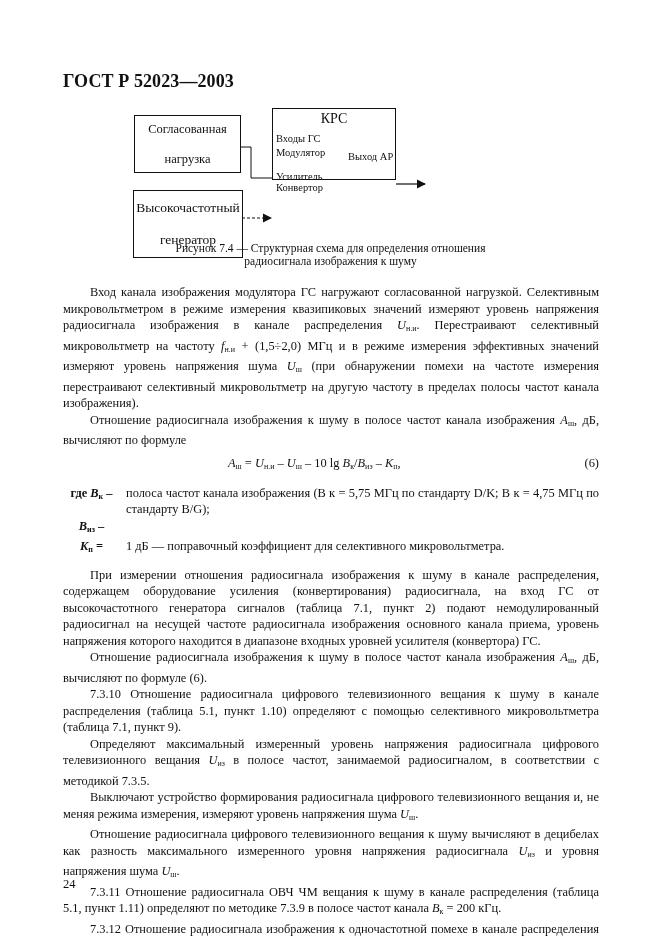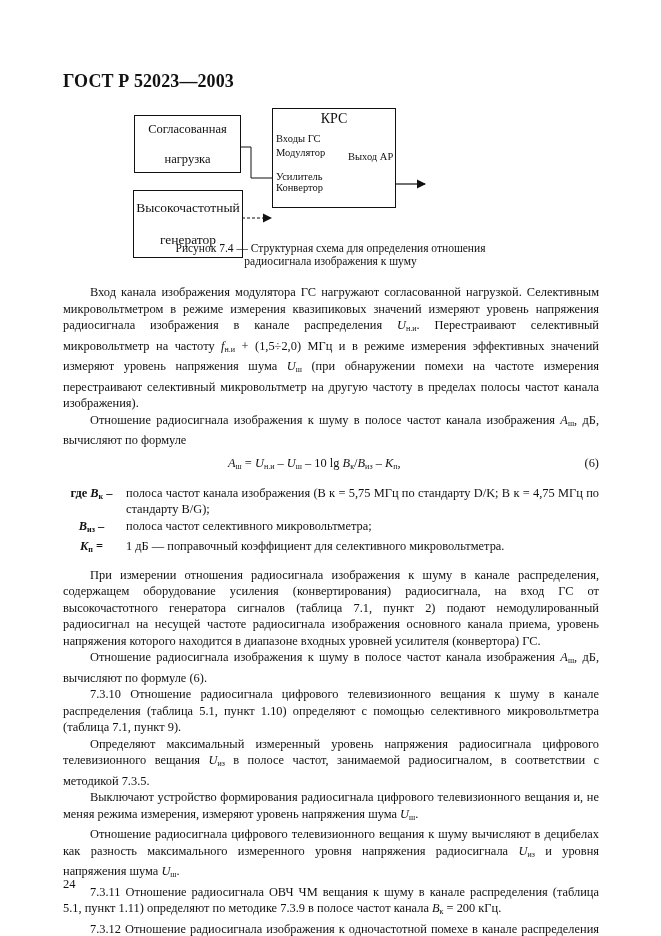--- a/index.html
+++ b/index.html
@@ -4,21 +4,21 @@
 <style>
   html, body { margin:0; padding:0; background:#ffffff; }
   body { width:661px; height:936px; position:relative; overflow:hidden;
          font-family: "Liberation Serif", "DejaVu Serif", serif; color:#111; }
   .header { position:absolute; left:63px; top:71px; font-weight:bold; font-size:18px; letter-spacing:0.1px; }
   .diagram { position:absolute; left:0; top:0; width:661px; height:260px; }
   .box { position:absolute; border:1.6px solid #111; box-sizing:border-box; background:#fff;
          display:flex; flex-direction:column; align-items:center; justify-content:center; text-align:center;
          font-size:12.5px; line-height:16px;gap:14px; }
   .box span { display:block; }
-  .krc { position:absolute; left:272px; top:108px; width:124px; height:100px; border:1.6px solid #111; box-sizing:border-box; }
+  .krc { position:absolute; left:272px; top:108px; width:124px; height:72px; border:1.6px solid #111; box-sizing:border-box; }
   .krc .t { position:absolute; left:0; right:0; top:2px; text-align:center; font-size:14px; }
   .krc .lbl { position:absolute; font-size:10.5px; line-height:12px; white-space:nowrap; }
   .caption { position:absolute; left:0; width:661px; top:242px; text-align:center; font-size:11.5px; line-height:13px; }
   .text { position:absolute; left:63px; width:536px; font-size:12.4px; line-height:16.5px; text-align:justify; }
   .text p { margin:0; }
   .ind { text-indent:27px; }
   i sub, .sub { font-size:8px; vertical-align:-2px; font-style:normal; }
   .formula { position:relative; height:30px; }
   .formula .f { position:absolute; left:165px; top:6px; }
   .formula .n { position:absolute; right:0; top:6px; }
@@ -84,21 +84,20 @@
     </div>
     <div class="n">(6)</div>
   </div>
   <div class="defs">
     <div class="def">
       <div class="k"><span>где </span><i>B</i><span class="sub">к</span><span> –</span></div>
       <div class="v">полоса частот канала изображения (B к = 5,75 МГц по стандарту D/K; B к = 4,75 МГц по стандарту B/G);</div>
     </div>
     <div class="def">
       <div class="k"><i>B</i><span class="sub">из</span><span> –</span></div>
-      <div class="v">полоса частот селективного микровольтметра;</div>
     </div>
     <div class="def">
       <div class="k"><i>K</i><span class="sub">п</span><span> =</span></div>
       <div class="v">1 дБ — поправочный коэффициент для селективного микровольтметра.</div>
     </div>
   </div>
   <p class="ind" style="margin-top:8px;">При измерении отношения радиосигнала изображения к шуму в канале распределения, содержащем оборудование усиления (конвертирования) радиосигнала, на вход ГС от высокочастотного генератора сигналов (таблица 7.1, пункт 2) подают немодулированный радиосигнал на несущей частоте радиосигнала изображения основного канала приема, уровень напряжения которого находится в диапазоне входных уровней усилителя (конвертора) ГС.</p>
   <p class="ind">
     <span>Отношение радиосигнала изображения к шуму в полосе частот канала изображения </span><i>A</i><span class="sub">ш</span><span>, дБ, вычисляют по формуле (6).</span>
   </p>

